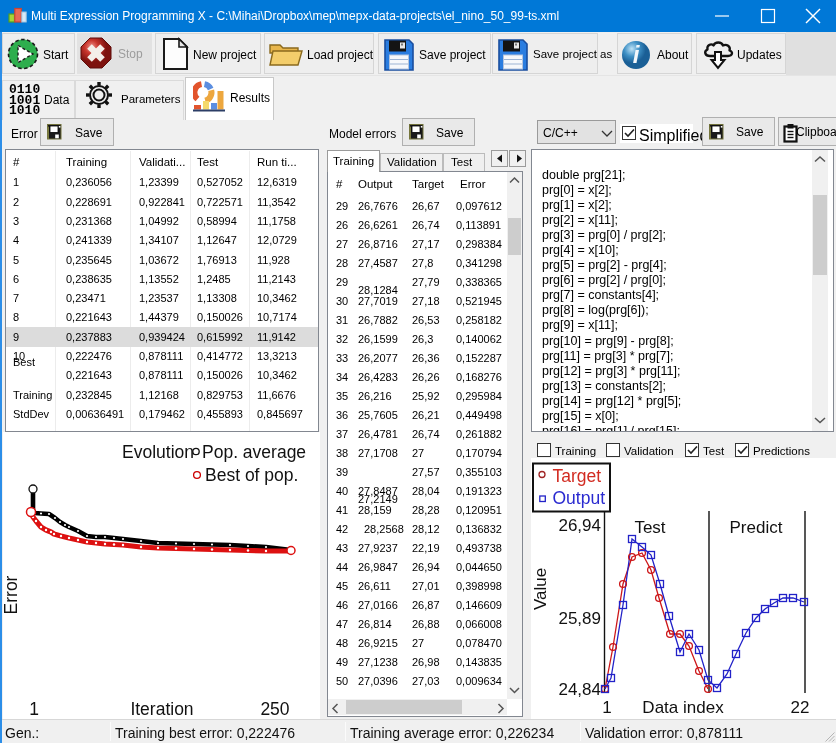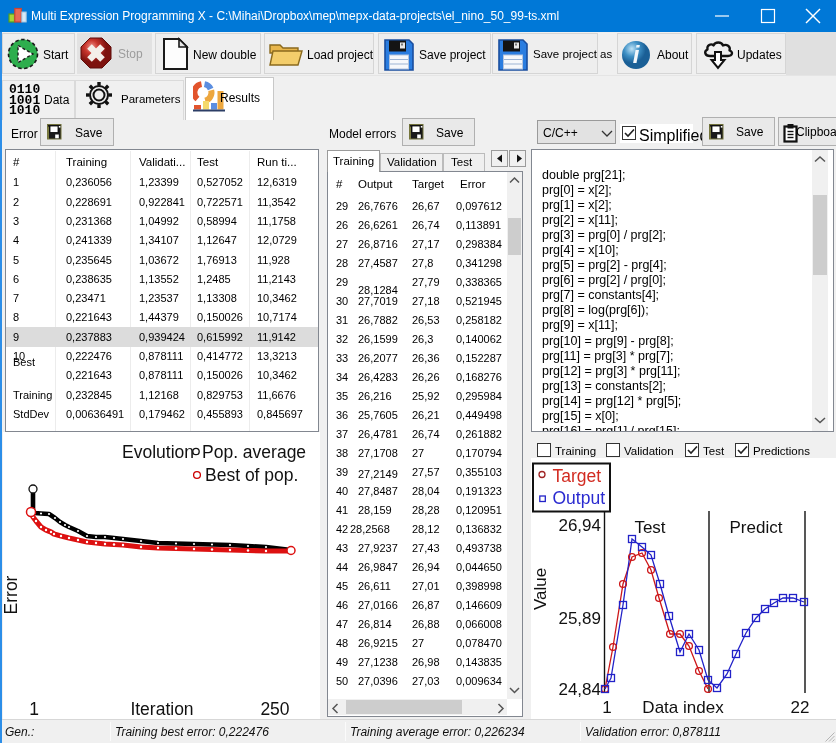--- a/index.html
+++ b/index.html
@@ -11,21 +11,21 @@
 .tlab{position:absolute;top:14px;font-size:12px;white-space:nowrap;}
 .tab{position:absolute;top:80px;height:40px;background:#f0f0f0;border:1px solid #dadada;border-bottom:none;}
 #tabresults{background:#fff;top:77px;height:43px;border:1px solid #c8c8c8;border-bottom:none;}
 .hl{background:#dcdcdc;}
 .cell{position:absolute;white-space:nowrap;font-size:11px;line-height:1;}
 .hcell{position:absolute;white-space:nowrap;font-size:11.5px;line-height:1;}
 .sep{position:absolute;width:1px;background:#ececec;}
 .btn{position:absolute;background:#e9e9e9;border:1px solid #b0b0b0;font-size:12px;}
 #statusbar{left:0;top:719px;width:836px;height:24px;background:#f0f0f0;border-top:1px solid #d7d7d7;}
 .ssep{position:absolute;top:722px;width:1px;height:19px;background:#d0d0d0;border-right:1px solid #fbfbfb;}
-.stxt{position:absolute;top:725px;font-size:12px;color:#111;white-space:nowrap;font-style:italic;}
+.stxt{position:absolute;top:725px;font-size:14px;color:#111;white-space:nowrap;}
 .scroll{position:absolute;background:#f0f0f0;}
 .thumb{position:absolute;background:#cdcdcd;}
 .chk{position:absolute;width:14px;height:14px;background:#fff;border:1px solid #333;}
 svg text{font-family:"Liberation Sans",sans-serif;}
 </style></head><body>
 
 <div class="abs" id="titlebar"></div>
 <svg class="abs" style="left:8px;top:6px" width="20" height="18">
     <rect x="1" y="8" width="5.5" height="8" fill="#a8d438" stroke="#4e9e26" stroke-width="1.2"></rect>
     <rect x="6.8" y="2.5" width="6.5" height="13.5" fill="#e86a57" stroke="#cc4433" stroke-width="1.2"></rect>
@@ -62,21 +62,21 @@
         <line x1="23.5" y1="10.5" x2="10.5" y2="23.5"></line>
       </g>
     </svg>
     <span class="tlab" style="left:41px;color:#9c9c9c">Stop</span>
   </div>
 <div class="abs tbtn" style="left:155px;width:106px">
     <svg style="position:absolute;left:6px;top:3px" width="28" height="34">
       <path d="M2 2 L17 2 L25 10 L25 32 L2 32 Z" fill="#fdfdfd" stroke="#1a1a1a" stroke-width="2"></path>
       <path d="M17 2 L17 10 L25 10 Z" fill="#e8e8e8" stroke="#1a1a1a" stroke-width="1.6"></path>
     </svg>
-    <span class="tlab" style="left:37px;font-size:12px">New double</span>
+    <span class="tlab" style="left:37px;font-size:12px">New project</span>
   </div>
 <div class="abs tbtn" style="left:264px;width:110px">
     <svg style="position:absolute;left:3px;top:5px" width="36" height="30">
       <path d="M2 6 L12 6 L15 9 L30 9 L30 14 L2 14 Z" fill="#e8b64c" stroke="#8a6a1e" stroke-width="1.4"></path>
       <path d="M2 26 L5 12 L34 12 L30 26 Z" fill="#f3cd6b" stroke="#8a6a1e" stroke-width="1.4"></path>
     </svg>
     <span class="tlab" style="left:42px;font-size:12px">Load project</span>
   </div>
 <div class="abs tbtn" style="left:378px;width:113px">
     <svg style="position:absolute;left:4px;top:4px" width="32" height="34">
@@ -152,21 +152,21 @@
         <path d="M8.5 4.1 A 8.5 8.5 0 0 0 4.5 19.0" stroke="#e2542c" stroke-width="6"></path>
         <path d="M17.7 8.9 A 8.5 8.5 0 0 0 11.5 4.1" stroke="#5b8ee0" stroke-width="6"></path>
         <path d="M18.2 10.3 A 8.5 8.5 0 0 1 12.2 20.7" stroke="#eda73e" stroke-width="6"></path>
       </g>
       <rect x="1" y="25" width="7" height="4.5" fill="#e2542c"></rect>
       <rect x="10" y="21" width="6" height="8.5" fill="#f5d96b"></rect>
       <rect x="18" y="23" width="6" height="6.5" fill="#5b8ee0"></rect>
       <rect x="24.5" y="11" width="6" height="18.5" fill="#eda73e"></rect>
       <rect x="0" y="29.5" width="32" height="2" fill="#2c3e66"></rect>
     </svg>
-    <span class="tlab" style="left:34px;top:13px">Results</span>
+    <span class="tlab" style="left:44px;top:13px">Results</span>
   </div>
 <div class="abs" style="left:11px;top:127px">Error</div>
 <div class="abs btn" style="left:40px;top:118px;width:74px;height:28px">
     <svg style="position:absolute;left:6px;top:5px" width="15" height="16">
       <rect x="0.5" y="0.5" width="13.5" height="14.5" fill="#1a1a1a" stroke="#70703a" stroke-width="1"></rect>
       <rect x="3" y="2" width="8" height="6.5" fill="#fff" stroke="#000" stroke-width="0.8"></rect>
       <rect x="11.8" y="2" width="1.6" height="1.6" fill="#fff"></rect>
       <rect x="8.2" y="10.5" width="3.6" height="3.8" fill="#fff"></rect>
       <path d="M0.5 15 L0.5 4 L2 2 L2 15 Z" fill="#7c7c40"></path>
     </svg>
@@ -428,38 +428,38 @@
 <div class="cell" style="left:456px;top:410.0px">0,449498</div>
 <div class="cell" style="left:336px;top:429.0px">37</div>
 <div class="cell" style="left:358px;top:429.0px">26,4781</div>
 <div class="cell" style="left:412px;top:429.0px">26,74</div>
 <div class="cell" style="left:456px;top:429.0px">0,261882</div>
 <div class="cell" style="left:336px;top:448.0px">38</div>
 <div class="cell" style="left:358px;top:448.0px">27,1708</div>
 <div class="cell" style="left:412px;top:448.0px">27</div>
 <div class="cell" style="left:456px;top:448.0px">0,170794</div>
 <div class="cell" style="left:336px;top:467.0px">39</div>
-<div class="cell" style="left:358px;top:469px">27,2149</div>
+<div class="cell" style="left:358px;top:494px">27,2149</div>
 <div class="cell" style="left:412px;top:467.0px">27,57</div>
 <div class="cell" style="left:456px;top:467.0px">0,355103</div>
 <div class="cell" style="left:336px;top:486.0px">40</div>
 <div class="cell" style="left:358px;top:486.0px">27,8487</div>
 <div class="cell" style="left:412px;top:486.0px">28,04</div>
 <div class="cell" style="left:456px;top:486.0px">0,191323</div>
 <div class="cell" style="left:336px;top:505.0px">41</div>
 <div class="cell" style="left:358px;top:505.0px">28,159</div>
 <div class="cell" style="left:412px;top:505.0px">28,28</div>
 <div class="cell" style="left:456px;top:505.0px">0,120951</div>
 <div class="cell" style="left:336px;top:524.0px">42</div>
-<div class="cell" style="left:350px;top:524.0px">28,2568</div>
+<div class="cell" style="left:364px;top:524.0px">28,2568</div>
 <div class="cell" style="left:412px;top:524.0px">28,12</div>
 <div class="cell" style="left:456px;top:524.0px">0,136832</div>
 <div class="cell" style="left:336px;top:543.0px">43</div>
 <div class="cell" style="left:358px;top:543.0px">27,9237</div>
-<div class="cell" style="left:412px;top:543.0px">27,43</div>
+<div class="cell" style="left:412px;top:543.0px">22,19</div>
 <div class="cell" style="left:456px;top:543.0px">0,493738</div>
 <div class="cell" style="left:336px;top:562.0px">44</div>
 <div class="cell" style="left:358px;top:562.0px">26,9847</div>
 <div class="cell" style="left:412px;top:562.0px">26,94</div>
 <div class="cell" style="left:456px;top:562.0px">0,044650</div>
 <div class="cell" style="left:336px;top:581.0px">45</div>
 <div class="cell" style="left:358px;top:581.0px">26,611</div>
 <div class="cell" style="left:412px;top:581.0px">27,01</div>
 <div class="cell" style="left:456px;top:581.0px">0,398998</div>
 <div class="cell" style="left:336px;top:600.0px">46</div>

